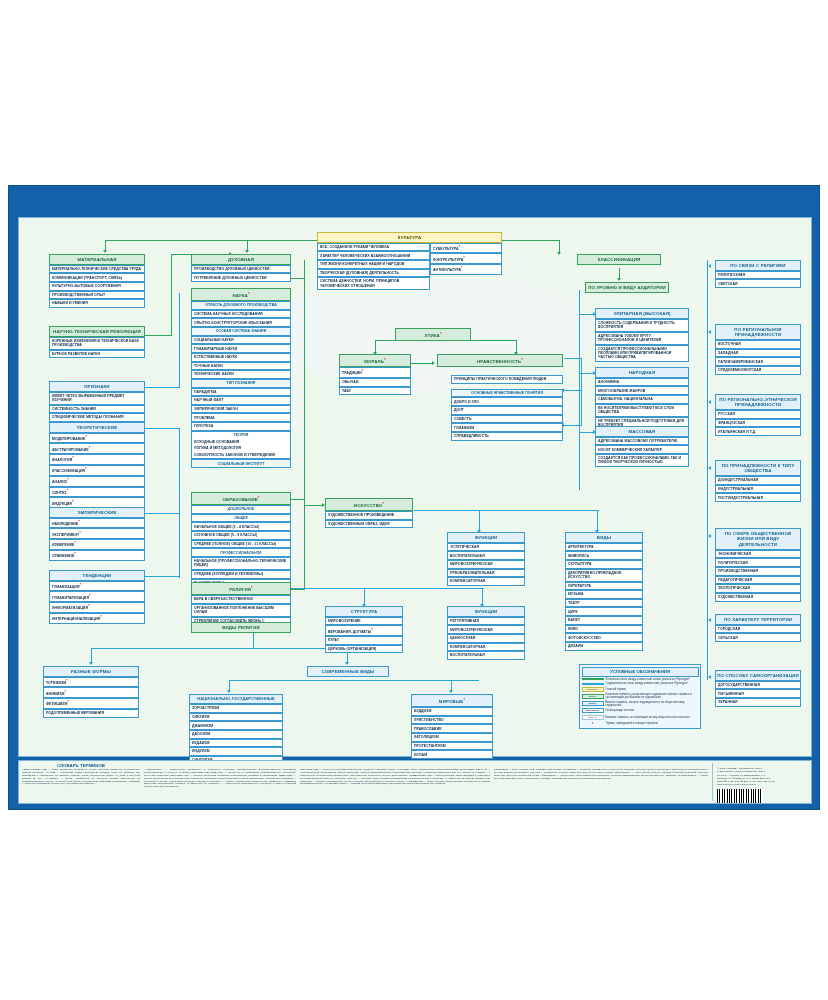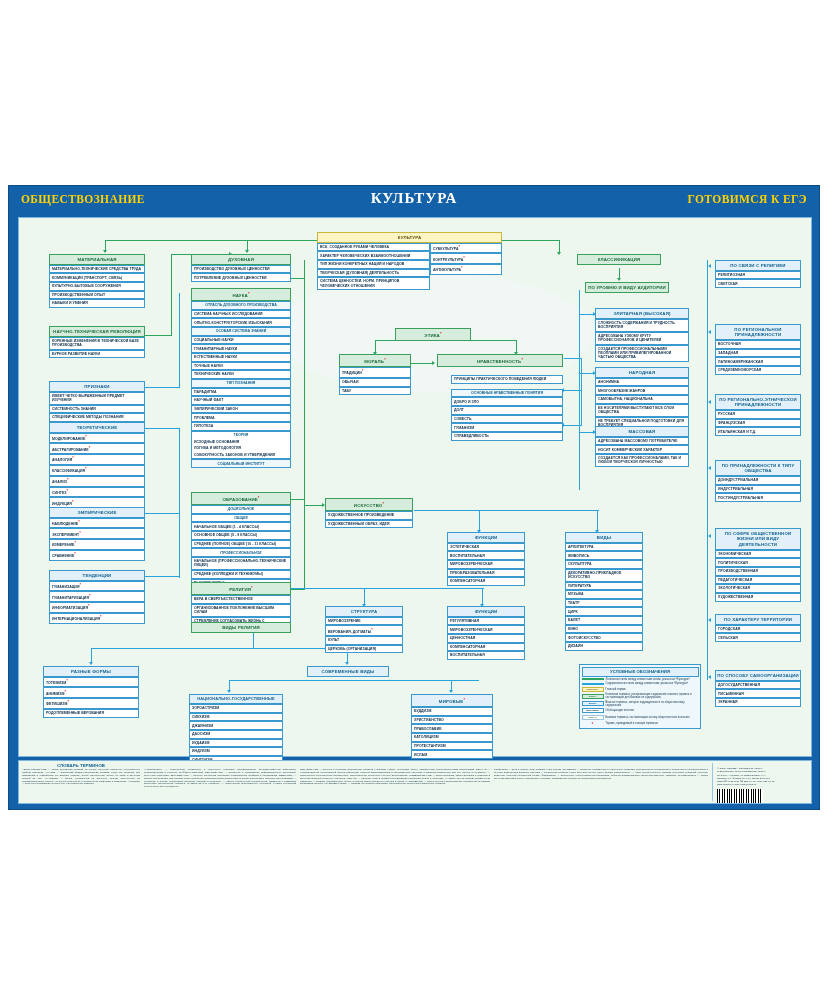--- a/index.html
+++ b/index.html
@@ -74,25 +74,20 @@
   .imprint { font-size:2.5px; line-height:1.3; color:#12324a; }
   .barcode { height:14px; width:46px; background:repeating-linear-gradient(90deg,#000 0 1px,#fff 1px 2.4px); margin-top:2px; }
   .wm { position:absolute; left:255px; top:55px; width:320px; height:120px;
         border-radius:50%; background:#f2f7fb; opacity:.55; }
 </style>
 </head>
 <body>
 
 <div id="poster">
 
-  <div class="hdr">
-    <div class="hdr-left">ОБЩЕСТВОЗНАНИЕ</div>
-    <div class="hdr-mid">КУЛЬТУРА</div>
-    <div class="hdr-right">ГОТОВИМСЯ К ЕГЭ</div>
-  </div>
 
   <div id="canvas">
     <div class="wm"></div>
 
     <div class="cn" style="left:86px;top:22px;width:455px;height:1.2px;"></div>
     <div class="cn" style="left:380px;top:14px;width:1.2px;height:9px;"></div>
     <div class="cn" style="left:86px;top:22px;width:1.2px;height:12px;"></div>
     <div class="arw dn-g" style="left:84px;top:32px;"></div>
     <div class="cn" style="left:228px;top:22px;width:1.2px;height:12px;"></div>
     <div class="arw dn-g" style="left:226px;top:32px;"></div>

